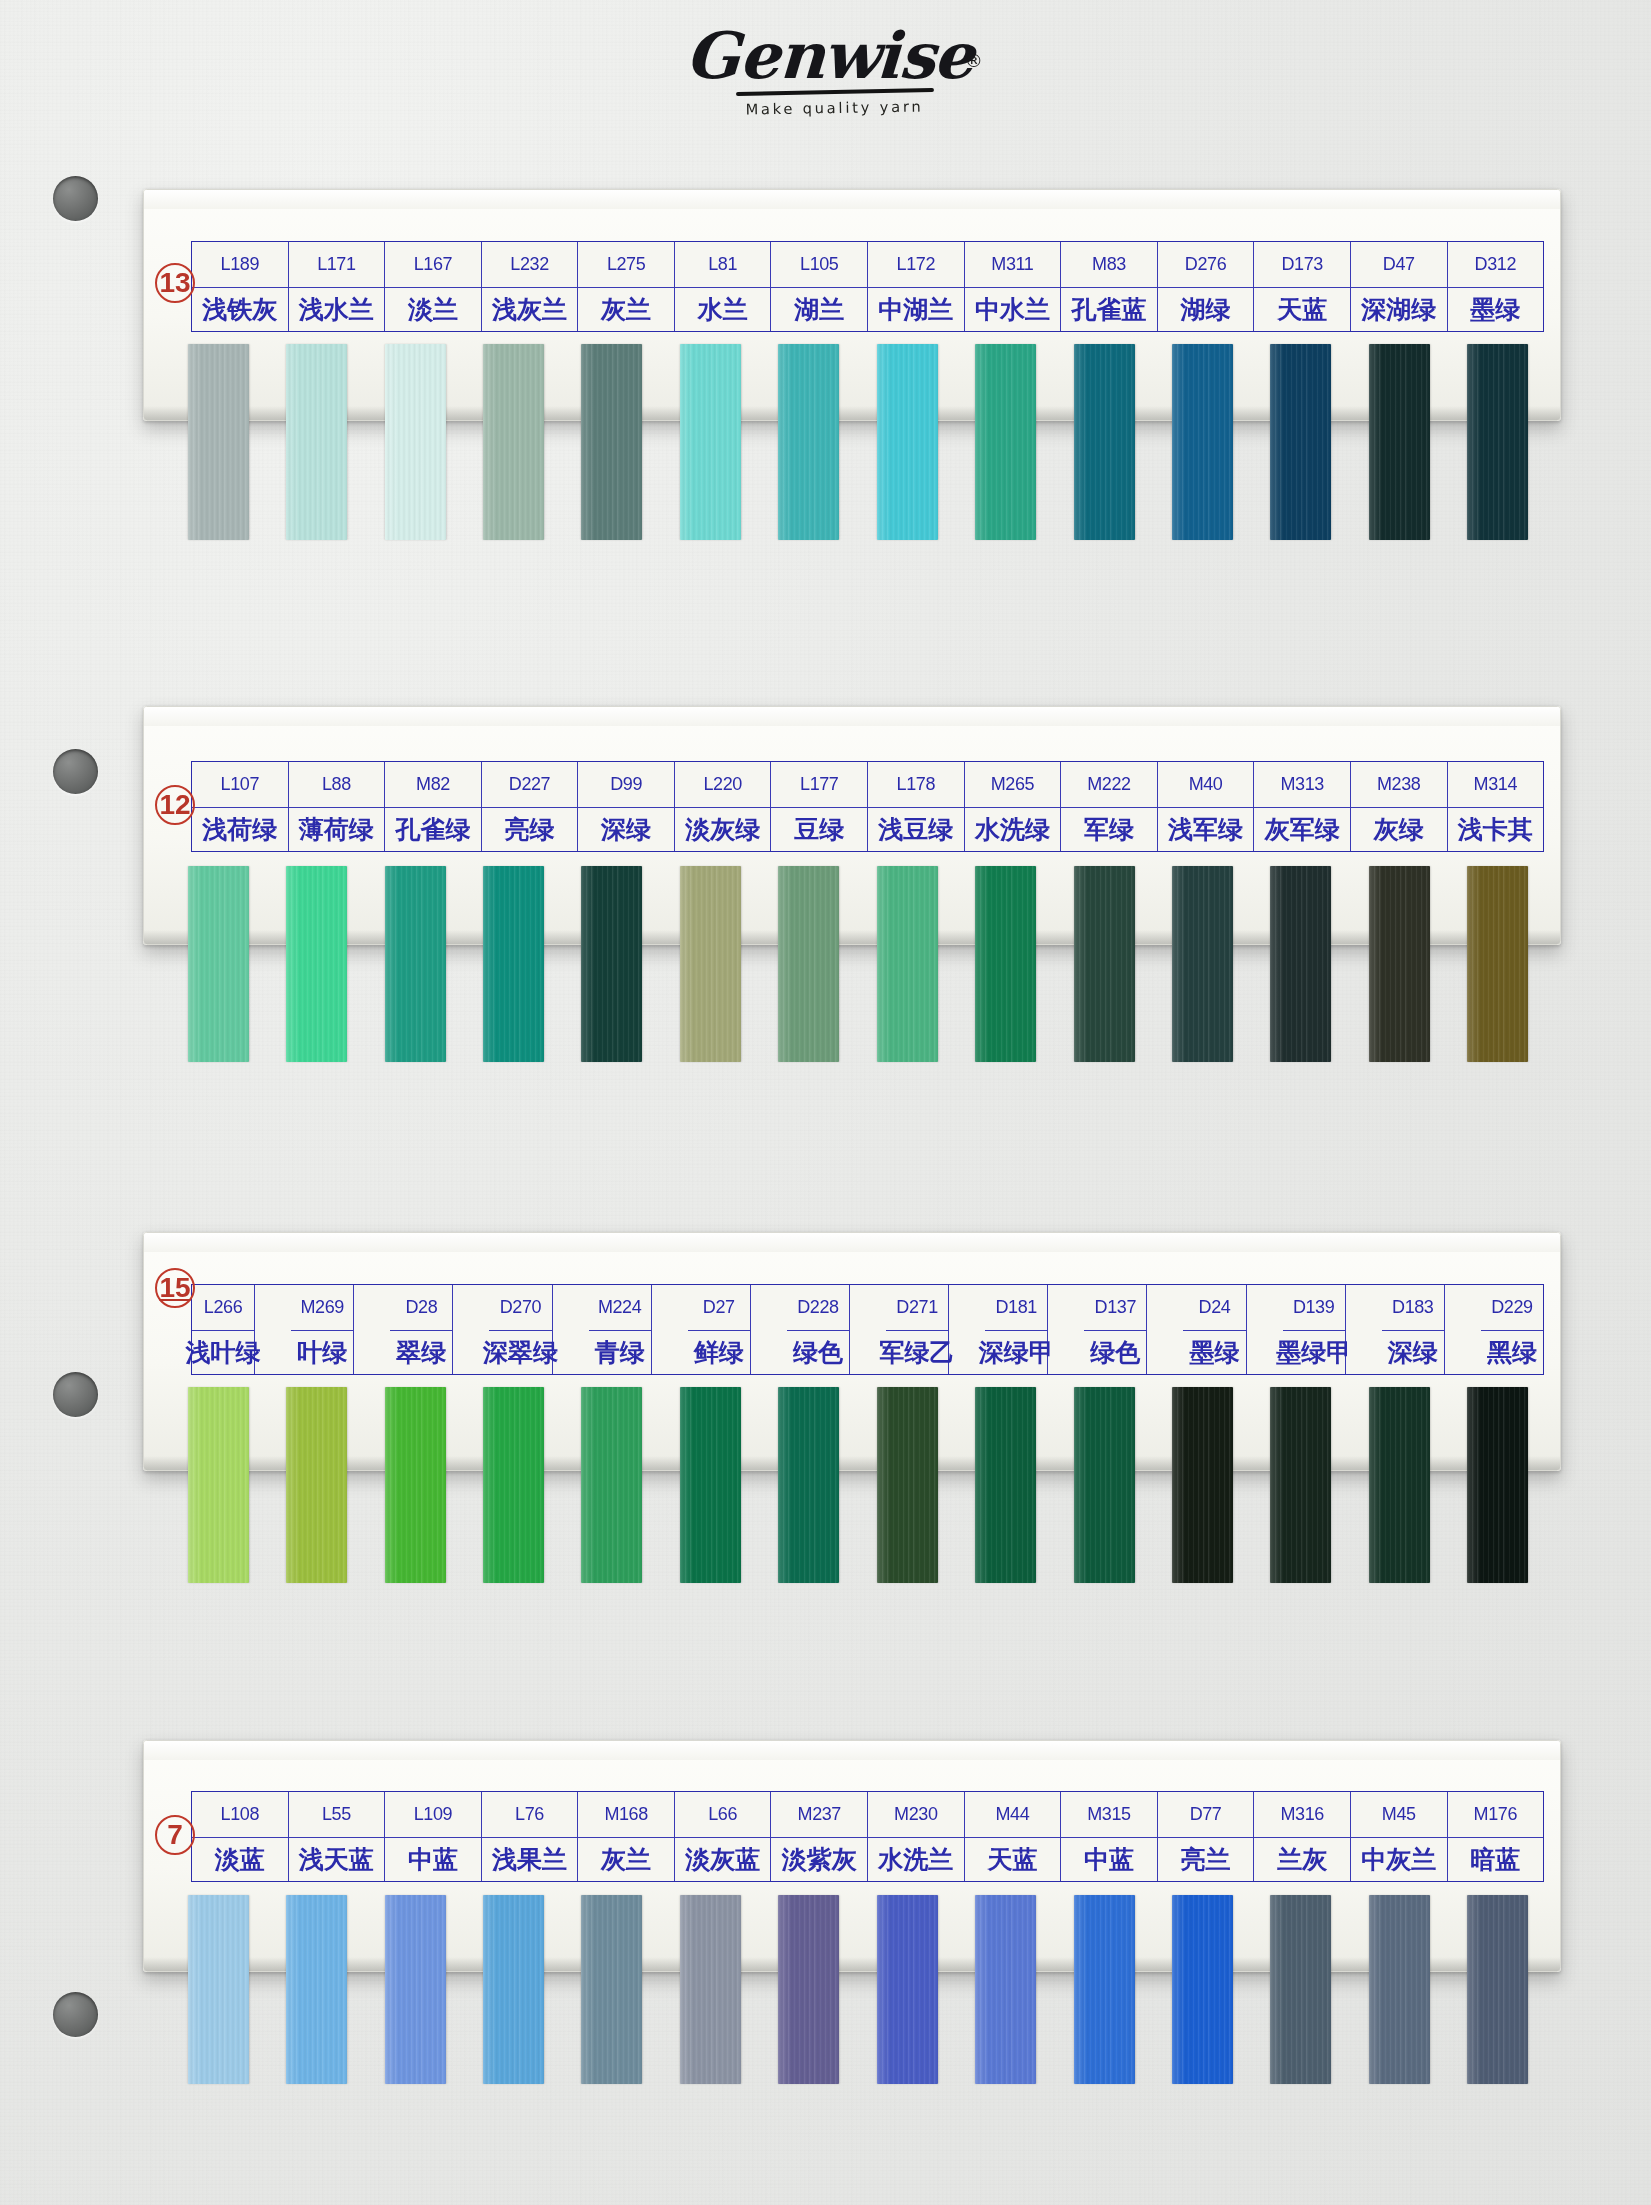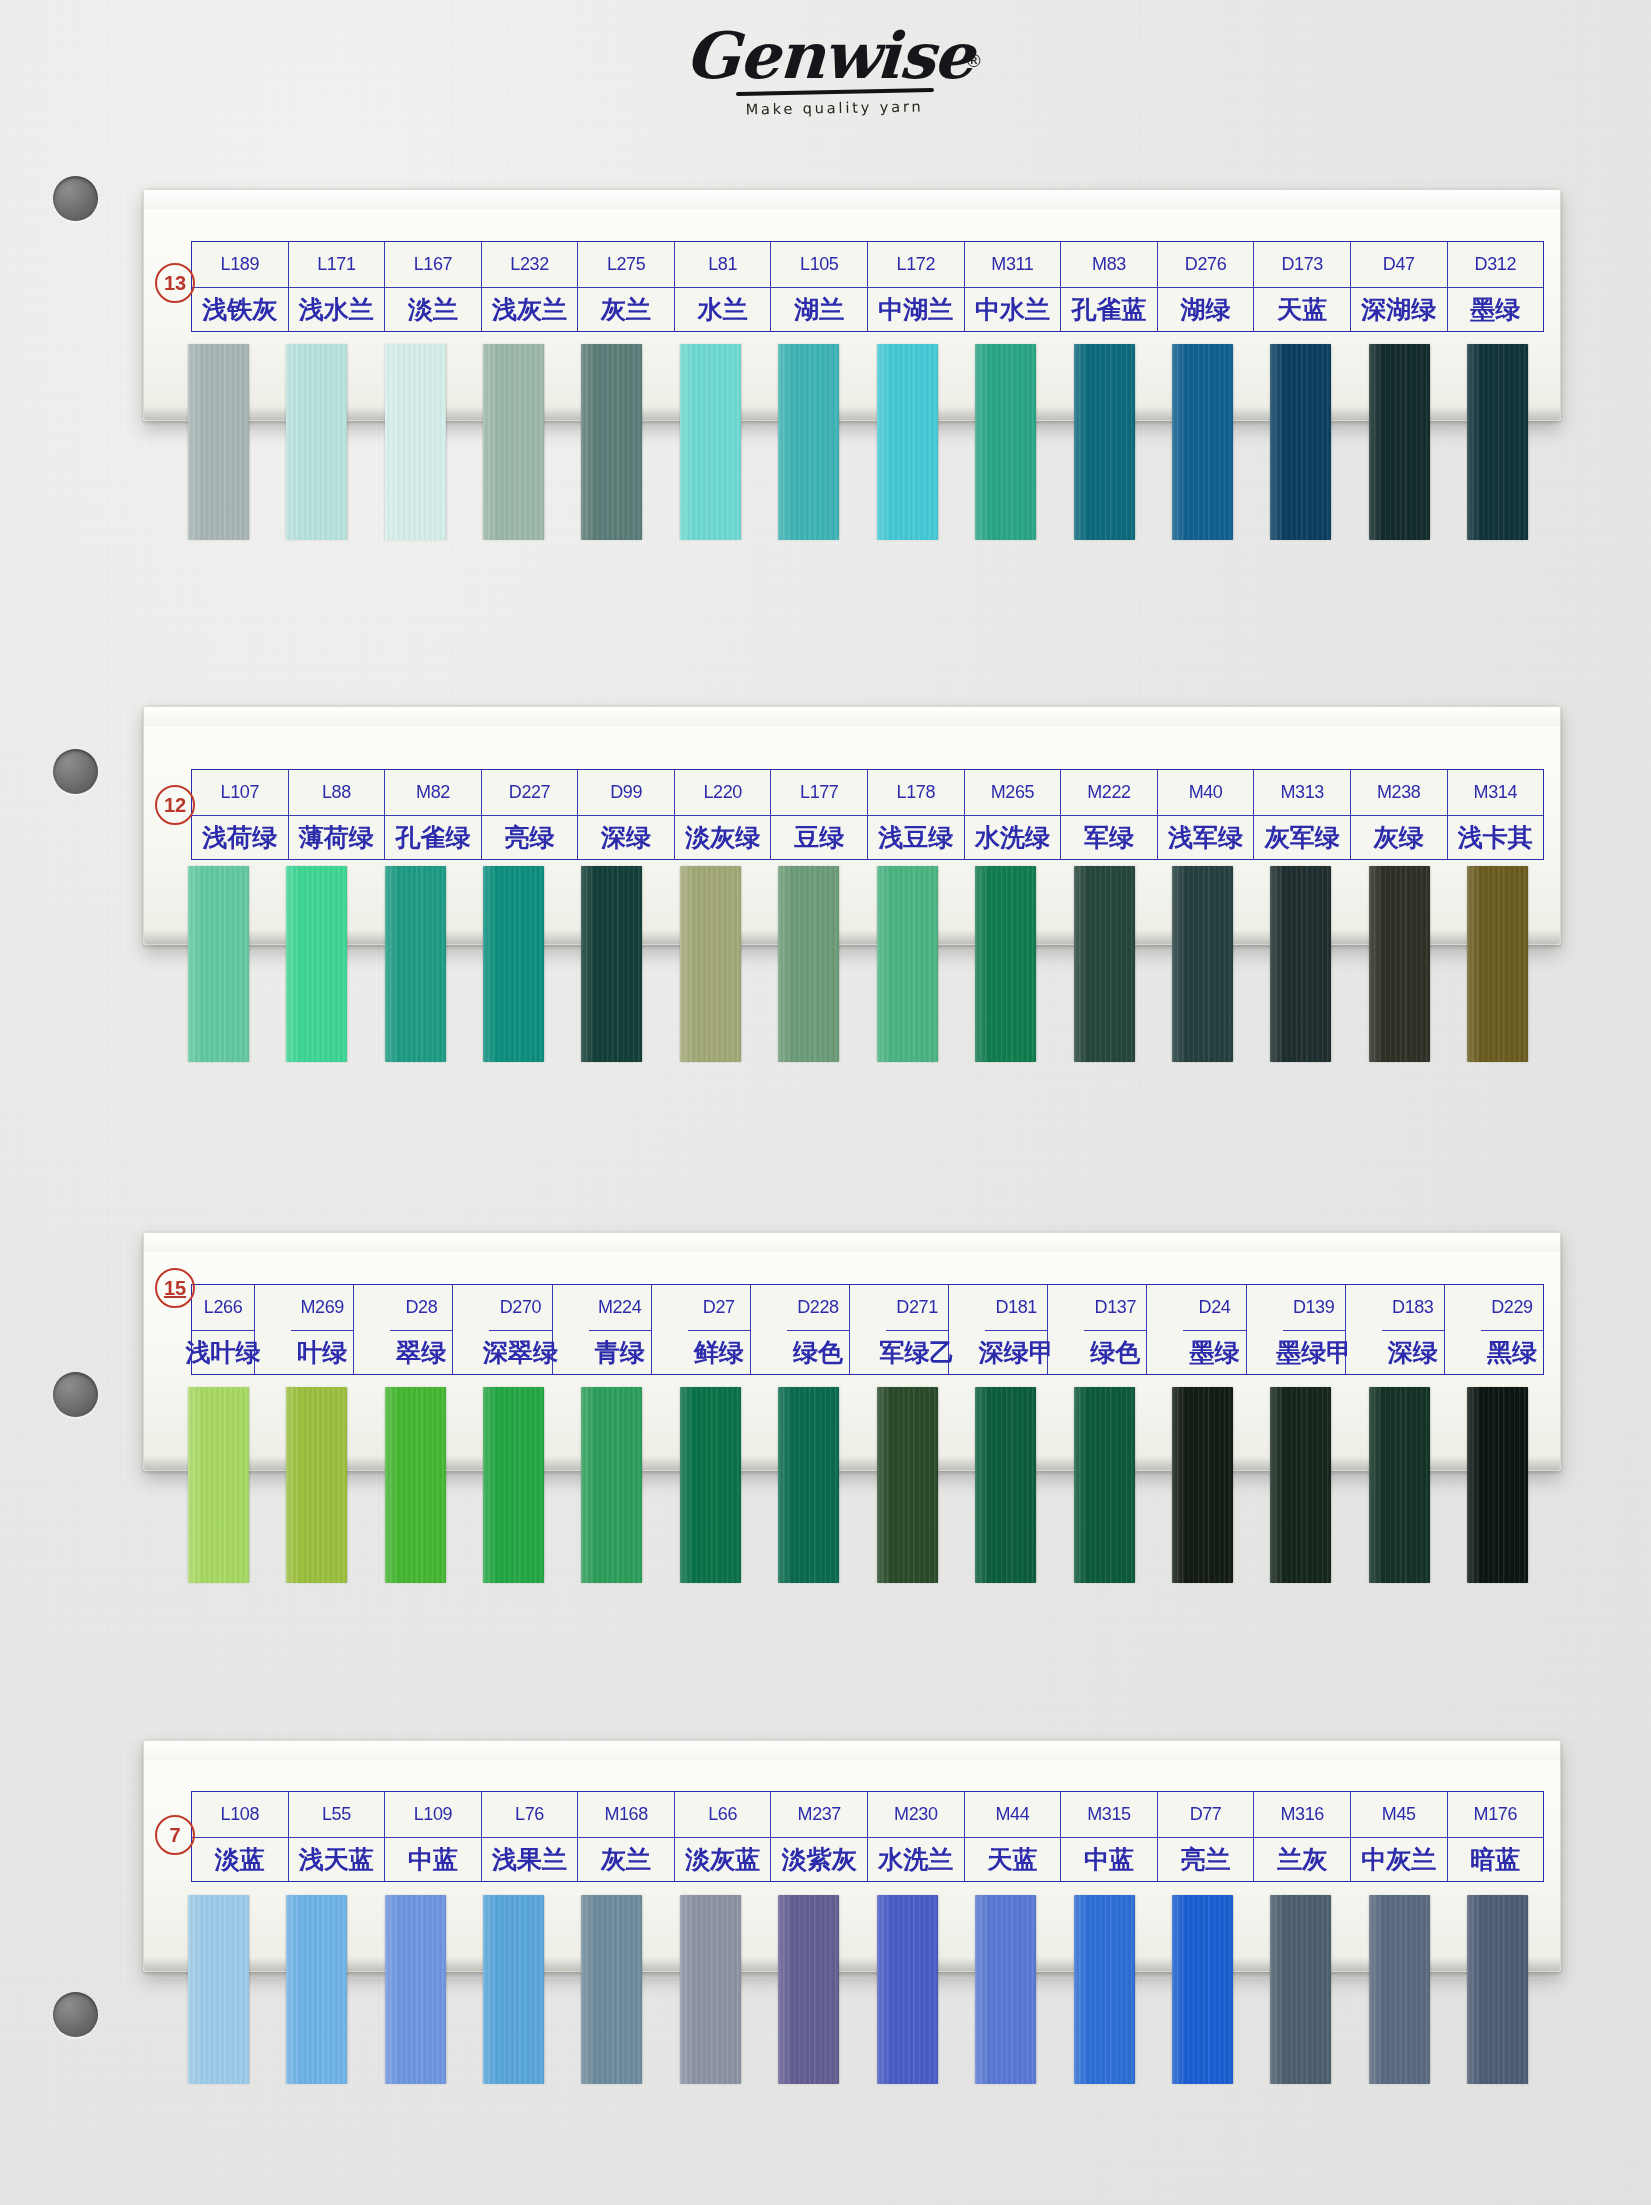--- a/index.html
+++ b/index.html
@@ -98,21 +98,21 @@
     background:linear-gradient(180deg,#ffffff 0%, #f4f4ef 100%);
   }
 
   
   .row-index{
     position:absolute;
     width:40px; height:40px;
     border:2.1px solid #c0392b;
     border-radius:50%;
     color:#b8362a;
-    font-size:20px;
+    font-size:28px;
     font-weight:600;
     display:flex; align-items:center; justify-content:center;
     font-family:"Liberation Sans", sans-serif;
     background:transparent;
     z-index:6;
   }
 
   
   .label-table{
     position:absolute;
@@ -363,21 +363,21 @@
       <div class="swatch-slot">
         <div class="swatch" title="M313 灰军绿" style="background: rgb(31, 46, 46);"></div>
       </div>
       <div class="swatch-slot">
         <div class="swatch" title="M238 灰绿" style="background: rgb(46, 49, 38);"></div>
       </div>
       <div class="swatch-slot">
         <div class="swatch" title="M314 浅卡其" style="background: rgb(107, 92, 33);"></div>
       </div>
     </div>
-    <div class="label-table" style="left: 191px; width: 1353px; top: 761px; margin-top: 8px;">
+    <div class="label-table" style="left: 191px; width: 1353px; top: 761px;">
       <div class="label-col">
         <div class="code-cell">L107</div>
         <div class="name-cell">浅荷绿</div>
       </div>
       <div class="label-col">
         <div class="code-cell">L88</div>
         <div class="name-cell">薄荷绿</div>
       </div>
       <div class="label-col">
         <div class="code-cell">M82</div>

